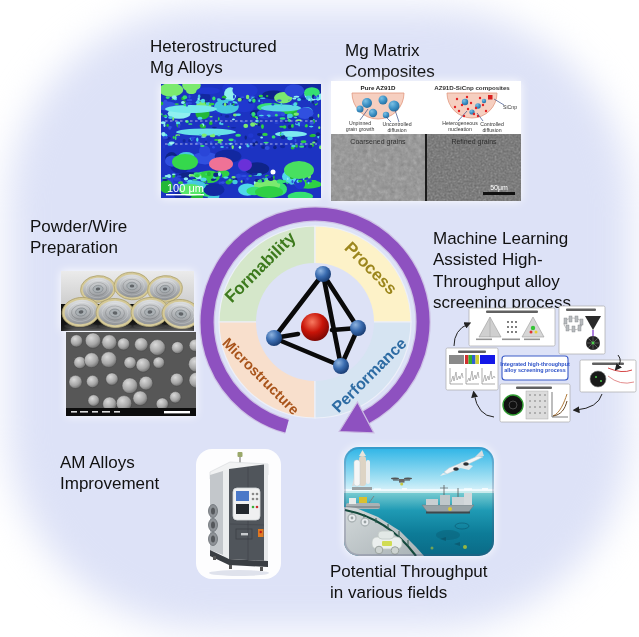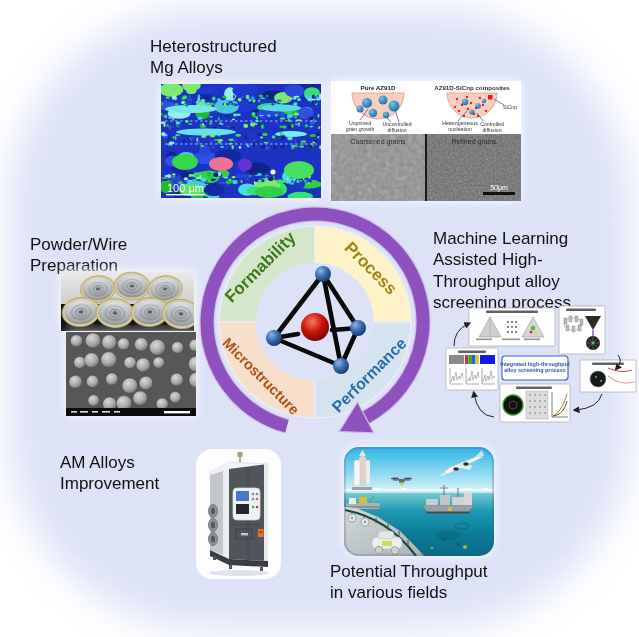--- a/index.html
+++ b/index.html
@@ -10,21 +10,23 @@
   svg.photo{overflow:hidden;filter:drop-shadow(0 0 5px rgba(255,255,255,.95))}
 </style>
 </head>
 <body>
 
 <div id="page">
   <div class="blob"></div>
 
   <div class="title" style="left:150px;top:36px;width:190px">Heterostructured
 Mg Alloys</div>
-  <div class="title" style="left:30px;top:234px;width:182px">Powder/Wire
+  <div class="title" style="left:345px;top:40px;width:185px">Mg Matrix
+Composites</div>
+  <div class="title" style="left:30px;top:216px;width:182px">Powder/Wire
 Preparation</div>
   <div class="title" style="left:433px;top:228px;width:200px;font-size:17px">Machine Learning
 Assisted High-
 Throughput alloy
 screening process</div>
   <div class="title" style="left:60px;top:452px;width:150px">AM Alloys
 Improvement</div>
   <div class="title" style="left:330px;top:561px;width:178px">Potential Throughput
 in various fields</div>
 

